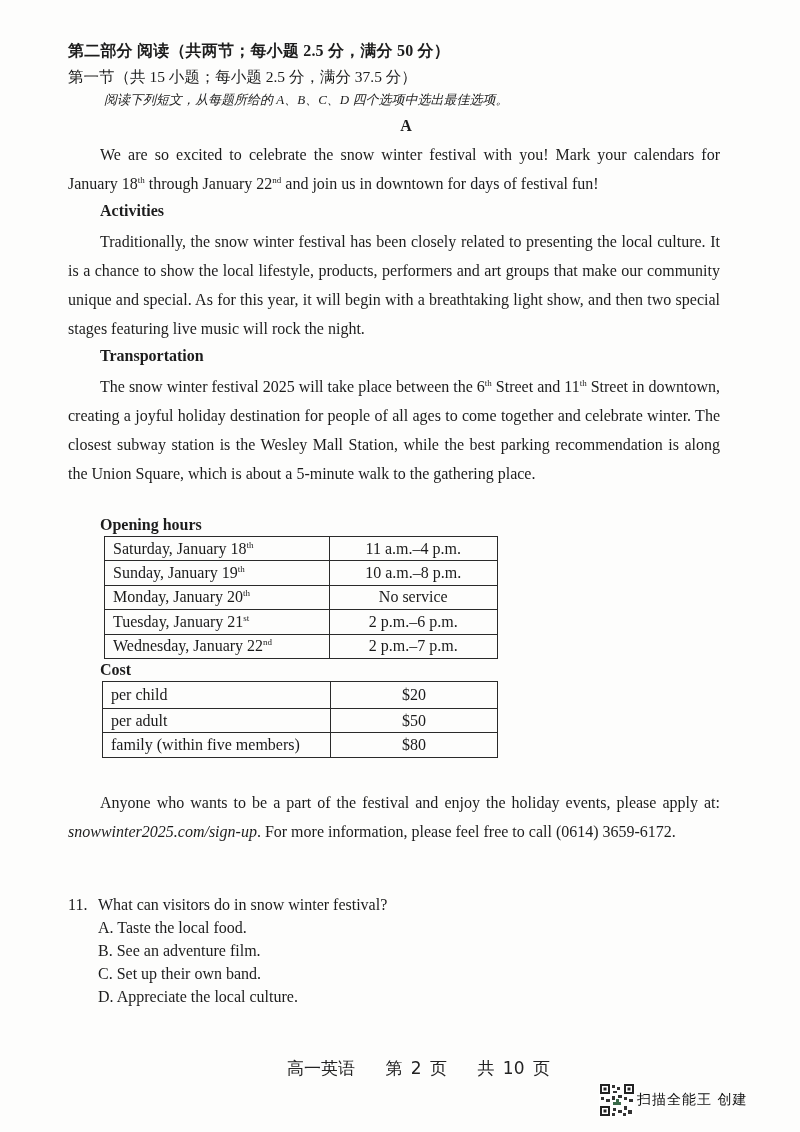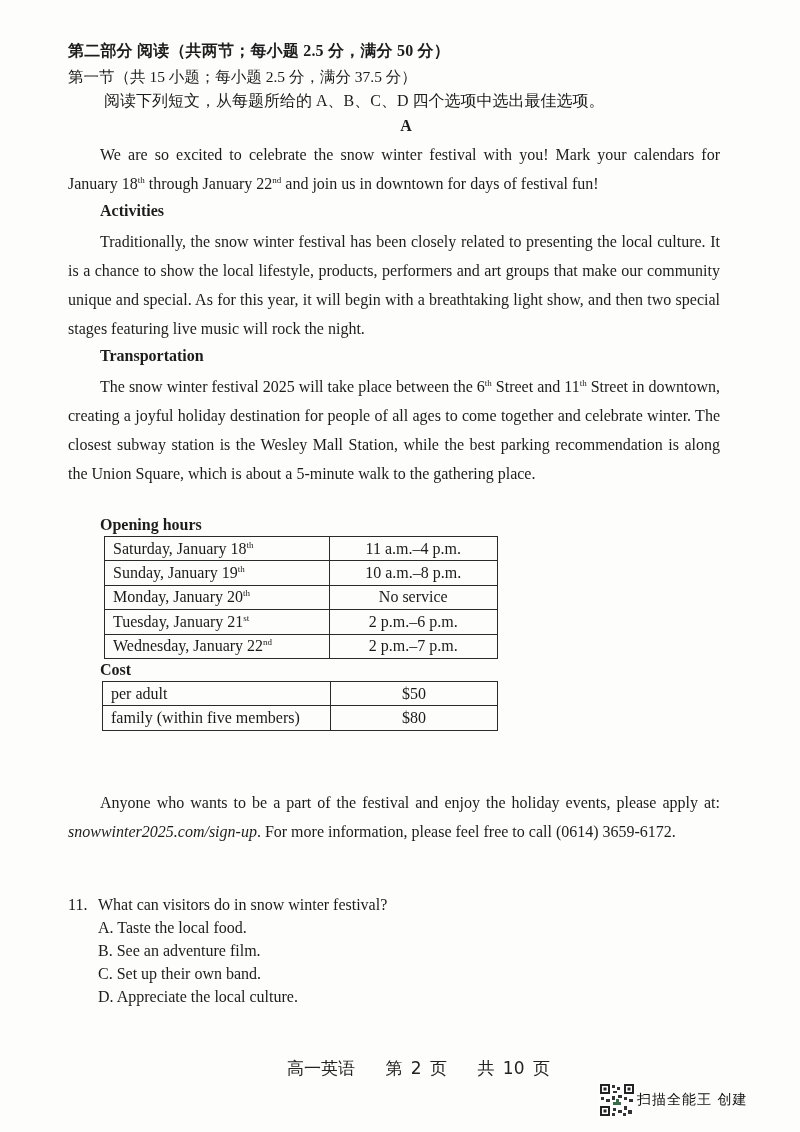--- a/index.html
+++ b/index.html
@@ -6,21 +6,21 @@
   html, body { width: 800px; height: 1132px; background: #fdfdfc; }
   body {
     position: relative;
     font-family: "Liberation Serif", "DejaVu Serif", serif;
     color: #1c1c1c;
     overflow: hidden;
   }
   .abs { position: absolute; white-space: nowrap; }
   .hdr1 { left: 68px; top: 41px; font-size: 16px; font-weight: bold; letter-spacing: 0.2px; }
   .hdr2 { left: 68px; top: 67px; font-size: 15.5px; }
-  .hdr3 { left: 104px; top: 91px; font-size: 16px; }
+  .hdr3 { left: 104px; top: 91px; font-size: 13px; font-style: italic; }
   .passage-letter { left: 0; width: 812px; text-align: center; top: 117px; font-size: 16px; font-weight: bold; }
 
   .para { position: absolute; left: 68px; width: 652px; font-size: 16px; line-height: 29px; text-align: justify; text-align-last: left; }
   .para .first { display: inline-block; width: 32px; }
   sup { font-size: 9px; vertical-align: 6px; line-height: 0; }
 
   .section-head { position: absolute; left: 100px; font-size: 16px; font-weight: bold; }
 
   table.grid {
     position: absolute;
@@ -96,20 +96,24 @@
 </tbody>
   </table>
 
 <div class="section-head" style="top:661px;">Cost</div>
 <table class="grid" style="left:102px; top:681px; width:396px;">
   <colgroup>
       <col style="width:228px">
       <col style="width:168px">
     </colgroup>
   <tbody>
+      <tr>
+    <td style="height:27px">per child</td>
+    <td class="val">$20</td>
+  </tr>
   <tr>
     <td>per adult</td>
     <td class="val">$50</td>
   </tr>
   <tr>
     <td>family (within five members)</td>
     <td class="val">$80</td>
   </tr>
 </tbody>
   </table>

